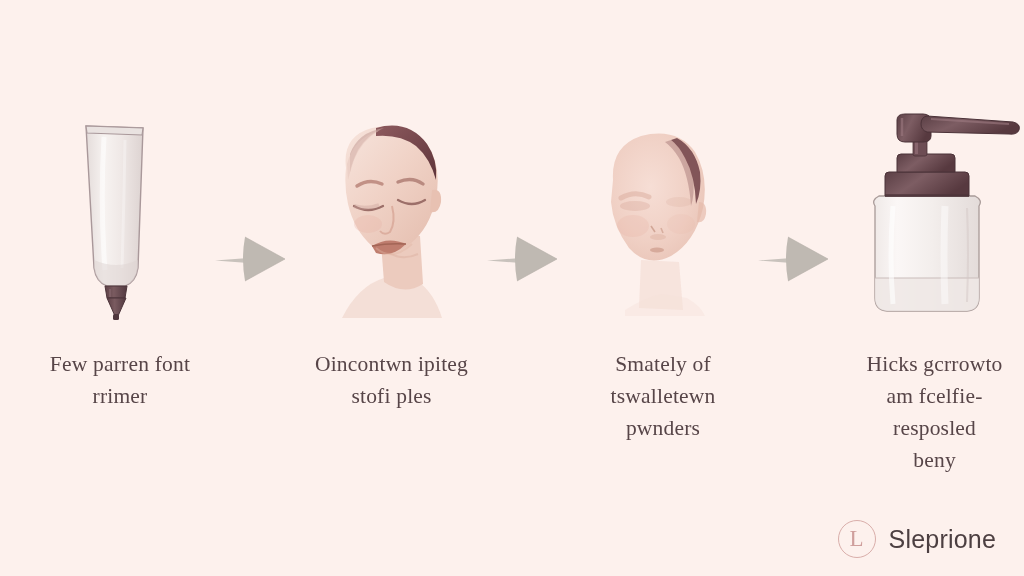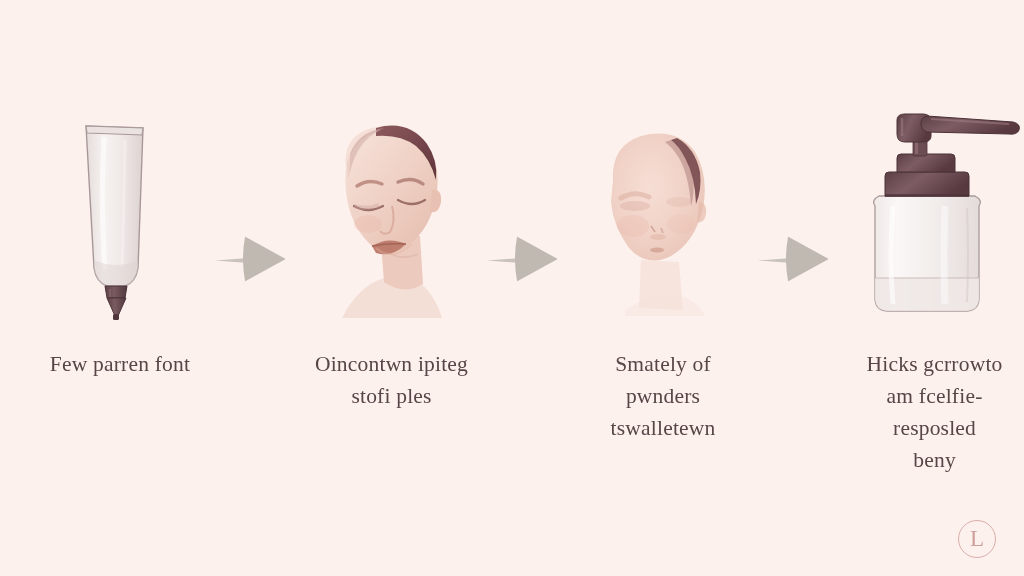--- a/index.html
+++ b/index.html
@@ -127,20 +127,21 @@
 
           <path d="M93 176 L115 176 L113 188 L95 188 Z" fill="url(#capG)" stroke="#4c343a" stroke-width="1"></path>
 
           <path d="M95 188 L114 188 L106 206 L103 206 Z" fill="url(#capG)" stroke="#4c343a" stroke-width="1"></path>
           <rect x="101" y="204" width="6" height="6" rx="1.5" fill="#4f363c"></rect>
           <path d="M98 179 L98 187" stroke="#9d7f84" stroke-width="1" opacity="0.7"></path>
         </svg>
       </div>
       <div class="caption">
         <span class="ln">Few parren font</span>
+        <span class="ln">rrimer</span>
       </div>
     </div>
 
     <div class="arrow-cell">
       <svg class="arrow" viewBox="0 0 76 54">
         <path d="M0 28.5 L40 25.5 L40 31.5 Z" fill="#c8c2bc"></path>
         <path d="M30 5 L70 27 L30 49 Q26 27 30 5 Z" fill="#bfb9b2"></path>
         <path d="M30 5 L70 27 L30 49" fill="none" stroke="#b6afa8" stroke-width="0.6"></path>
       </svg>
     </div>
@@ -235,22 +236,22 @@
           <ellipse cx="103" cy="127" rx="8" ry="3" fill="#cd9684" opacity="0.25"></ellipse>
 
           <ellipse cx="102" cy="140" rx="7" ry="2.6" fill="#c08876" opacity="0.5"></ellipse>
 
           <ellipse cx="78" cy="116" rx="16" ry="11" fill="#e6ab9a" opacity="0.2"></ellipse>
           <ellipse cx="126" cy="114" rx="14" ry="10" fill="#e6ab9a" opacity="0.12"></ellipse>
         </svg>
       </div>
       <div class="caption">
         <span class="ln">Smately of</span>
+        <span class="ln">tswalletewn</span>
         <span class="ln">pwnders</span>
-        <span class="ln">tswalletewn</span>
       </div>
     </div>
 
     <div class="arrow-cell">
       <svg class="arrow" viewBox="0 0 76 54">
         <path d="M0 28.5 L40 25.5 L40 31.5 Z" fill="#c8c2bc"></path>
         <path d="M30 5 L70 27 L30 49 Q26 27 30 5 Z" fill="#bfb9b2"></path>
         <path d="M30 5 L70 27 L30 49" fill="none" stroke="#b6afa8" stroke-width="0.6"></path>
       </svg>
     </div>
@@ -303,15 +304,16 @@
         <span class="ln">beny</span>
       </div>
     </div>
 
   </div>
 
   <div class="brand">
     <div class="brand-mark">
       <span>L</span>
     </div>
+    <div class="brand-name">Sleprione</div>
   </div>
 
 </div>
 
 </body></html>

